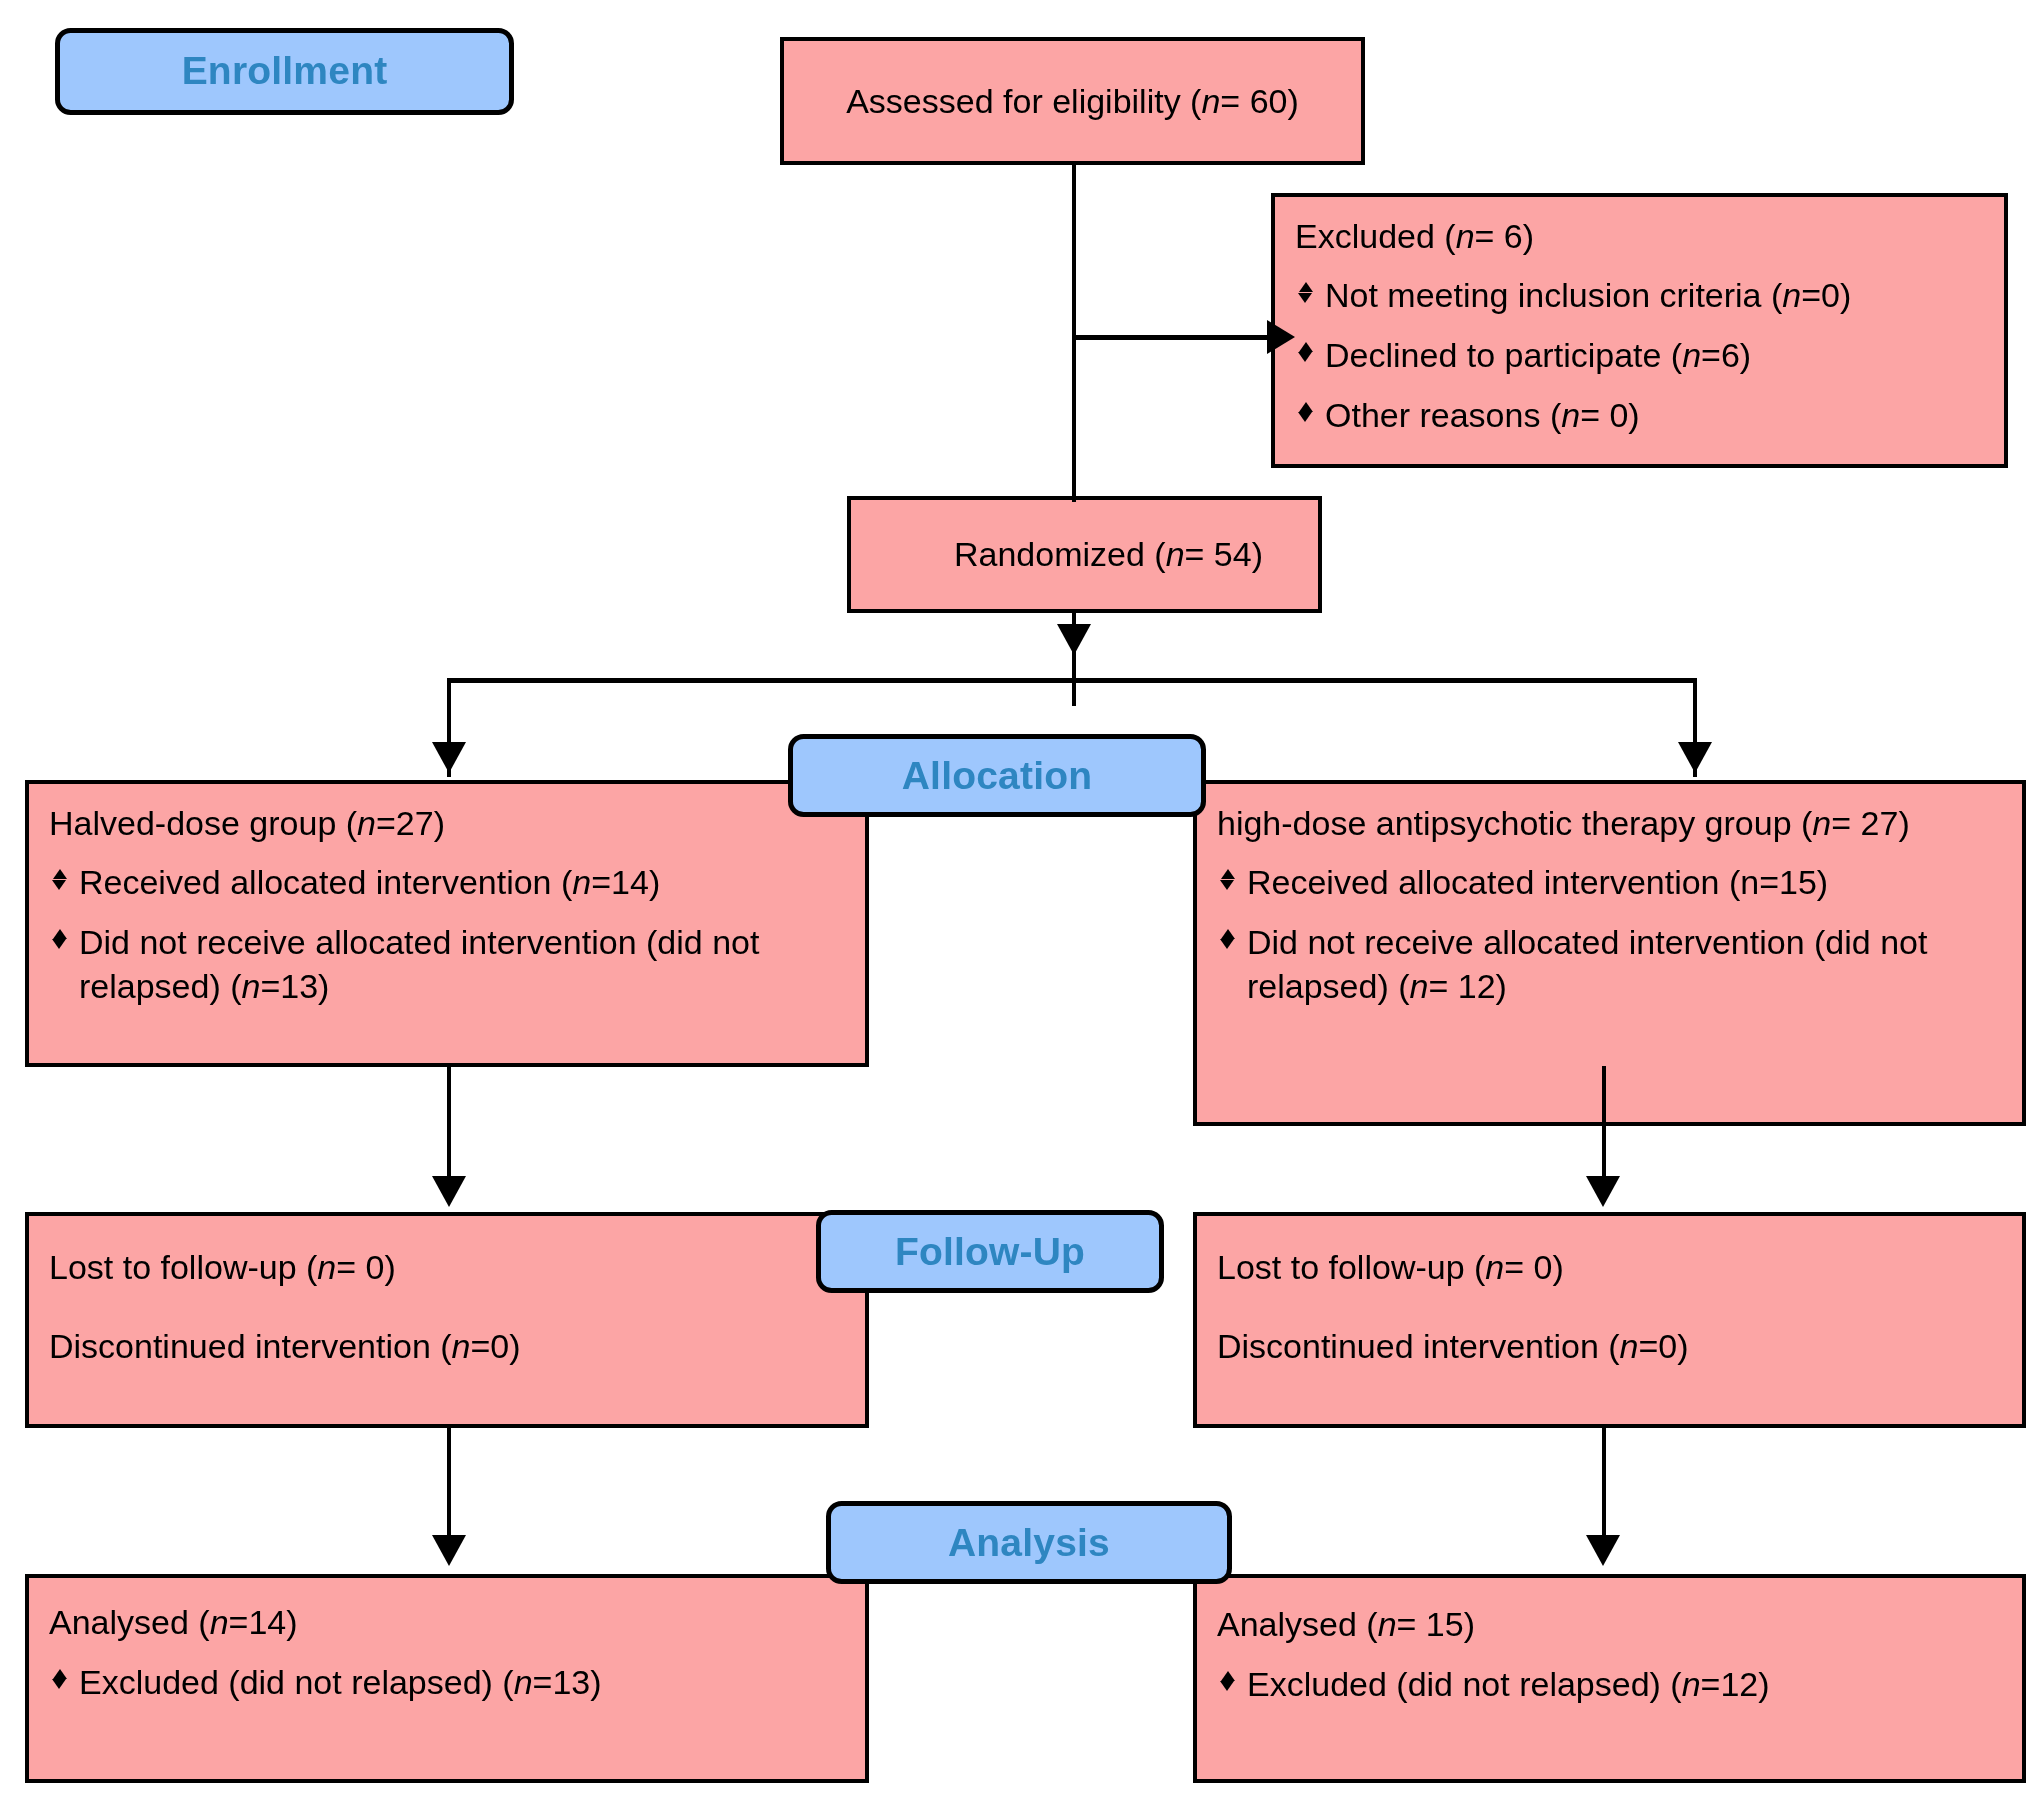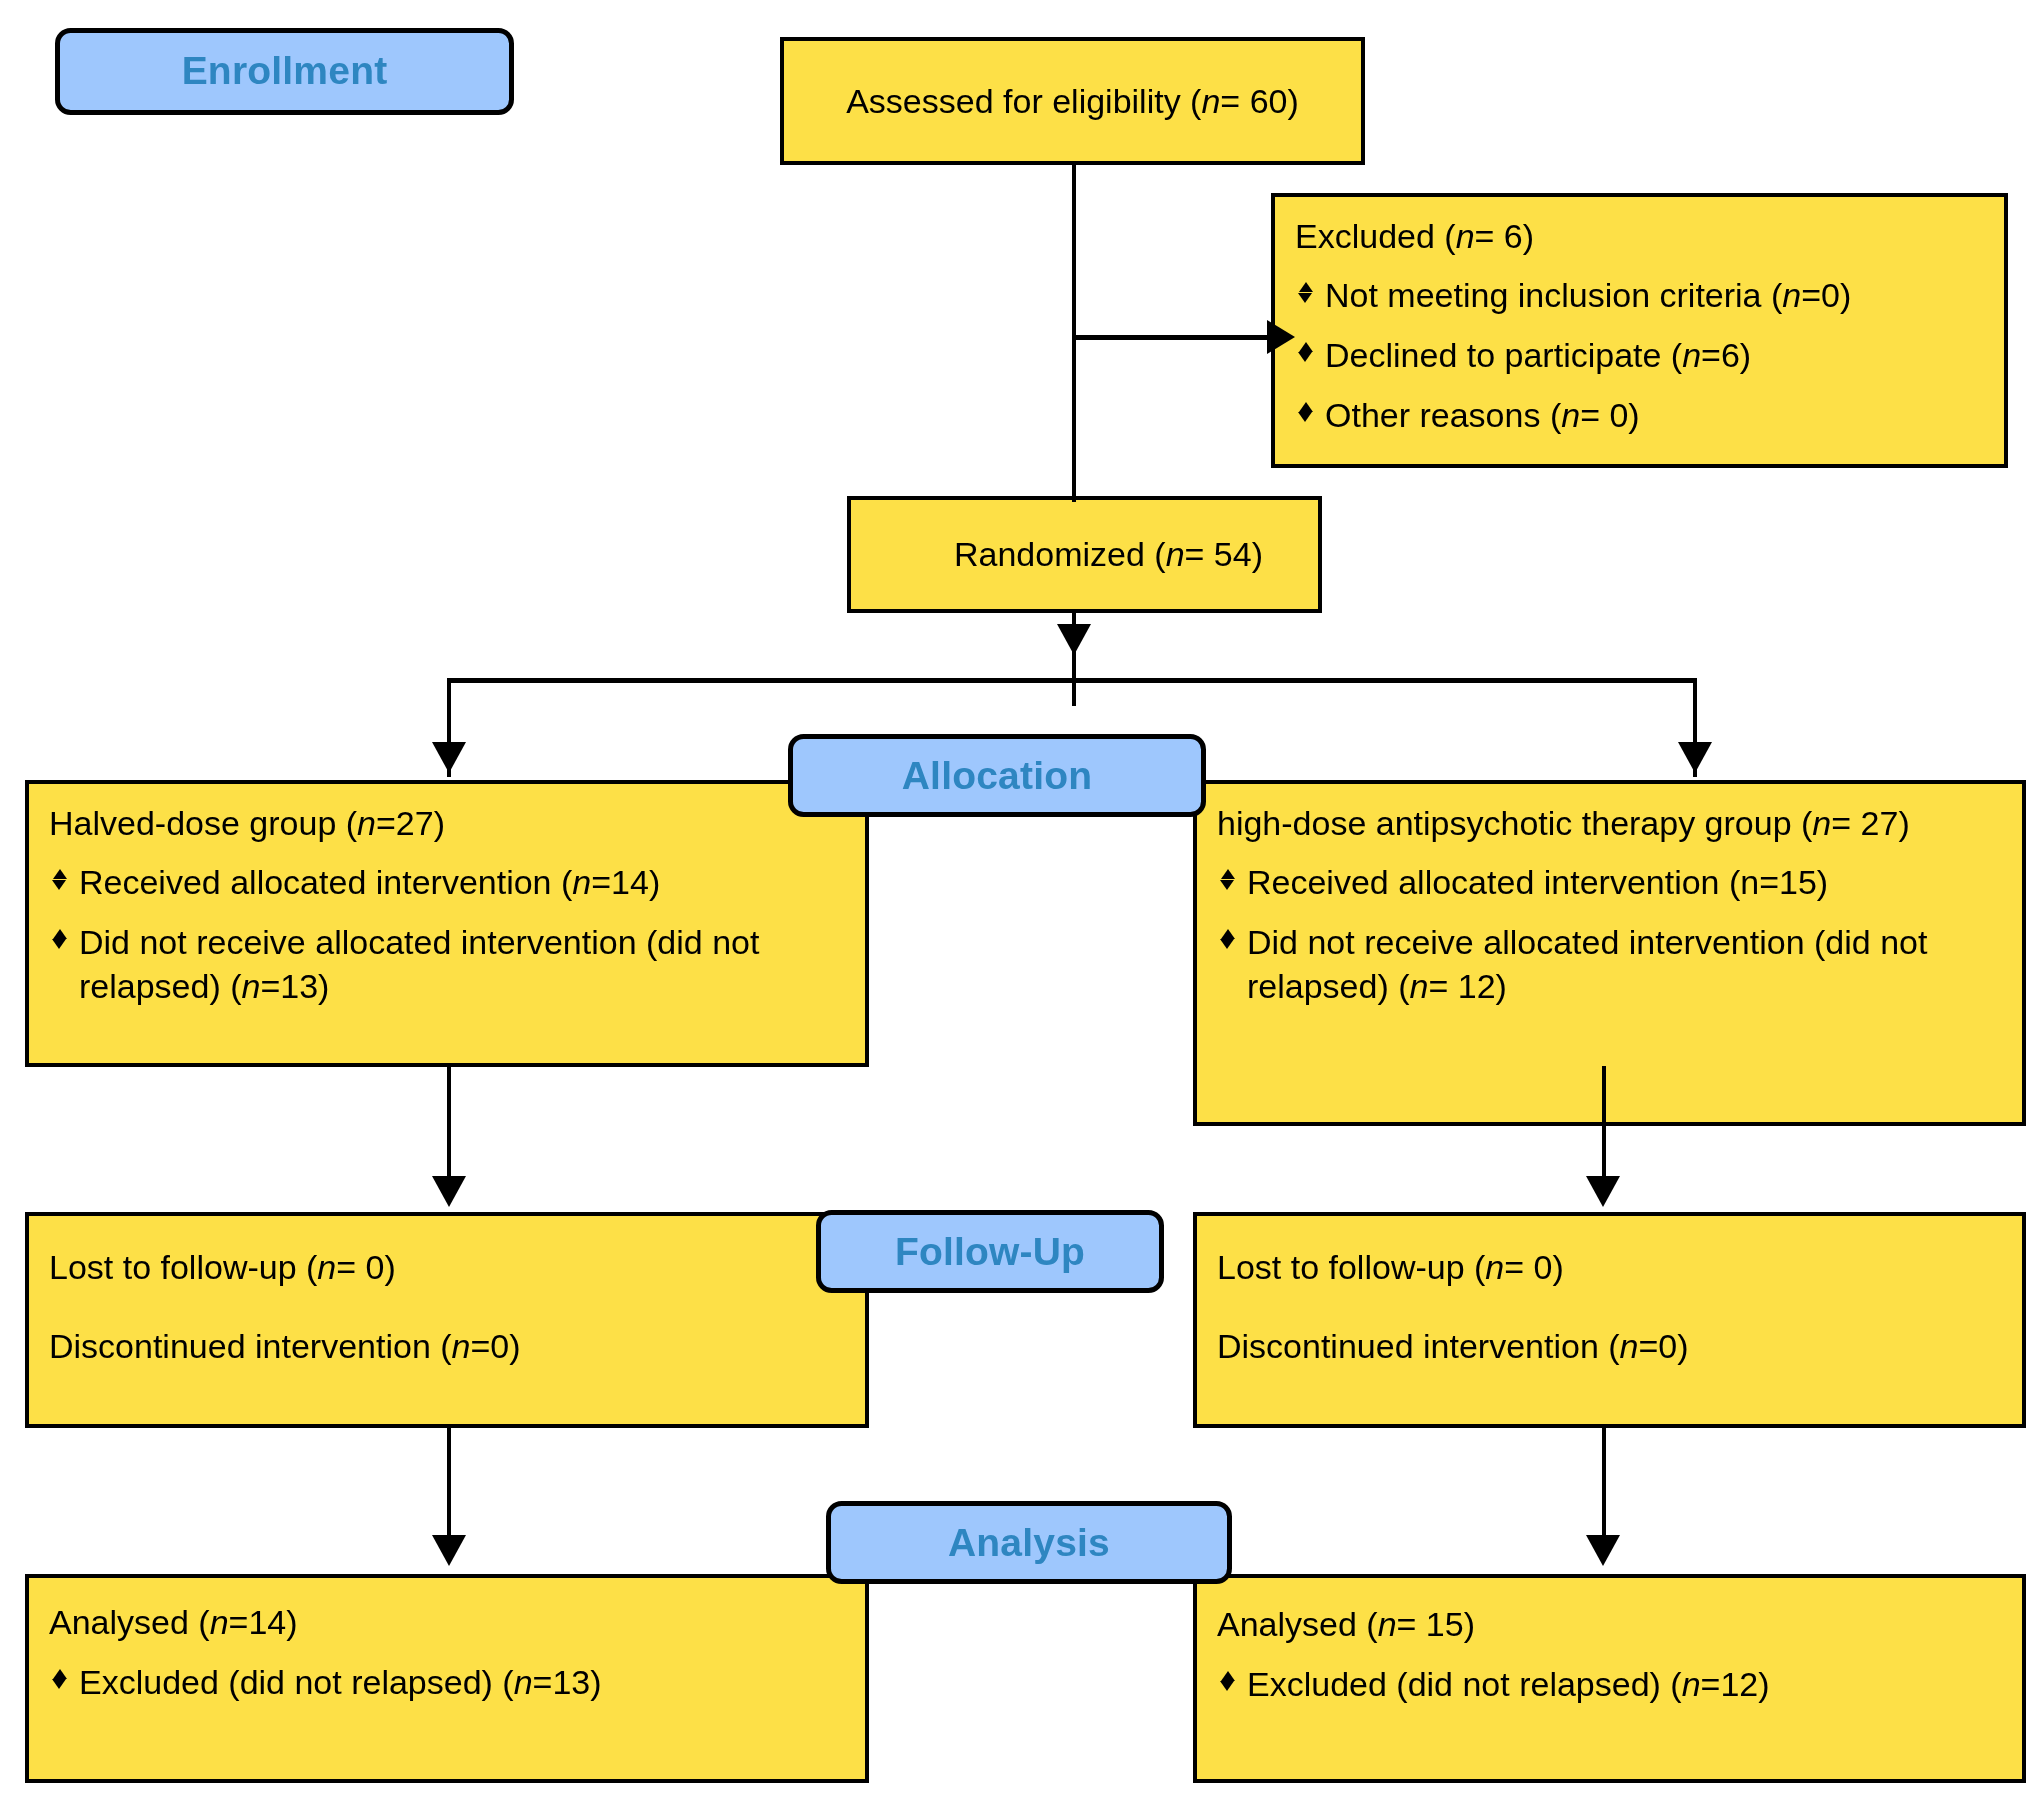--- a/index.html
+++ b/index.html
@@ -1,19 +1,19 @@
 <!DOCTYPE html>
 <html style="font-size:7.3px"><head>
 <meta charset="utf-8">
 <style>
   html,body{margin:0;padding:0;background:#fff;}
   body{font-family:"Liberation Sans",sans-serif;}
   #stage{position:relative;width:2035px;height:1795px;background:#fff;overflow:hidden;}
 
-  .box{position:absolute;box-sizing:border-box;border:4.1px solid #000;background:#fde047;}
+  .box{position:absolute;box-sizing:border-box;border:4.1px solid #000;background:#fca5a5;}
   .box .inner{padding:16.5px 18.4px 0 20px;}
 
   .txt{font-size:34px;line-height:1.30;color:#000;font-family:"Liberation Sans",sans-serif;}
   .center{display:flex;align-items:center;justify-content:center;height:100%;}
   .center .txt{text-align:center;}
   em.n{font-style:italic;}
 
   ul.bl{list-style:none;margin:0;padding:0;}
   ul.bl li{position:relative;padding-left:30px;margin-top:15.6px;font-size:34px;line-height:1.30;}
   ul.bl li .dia{position:absolute;left:3.7px;top:0.26em;width:0;height:0;

